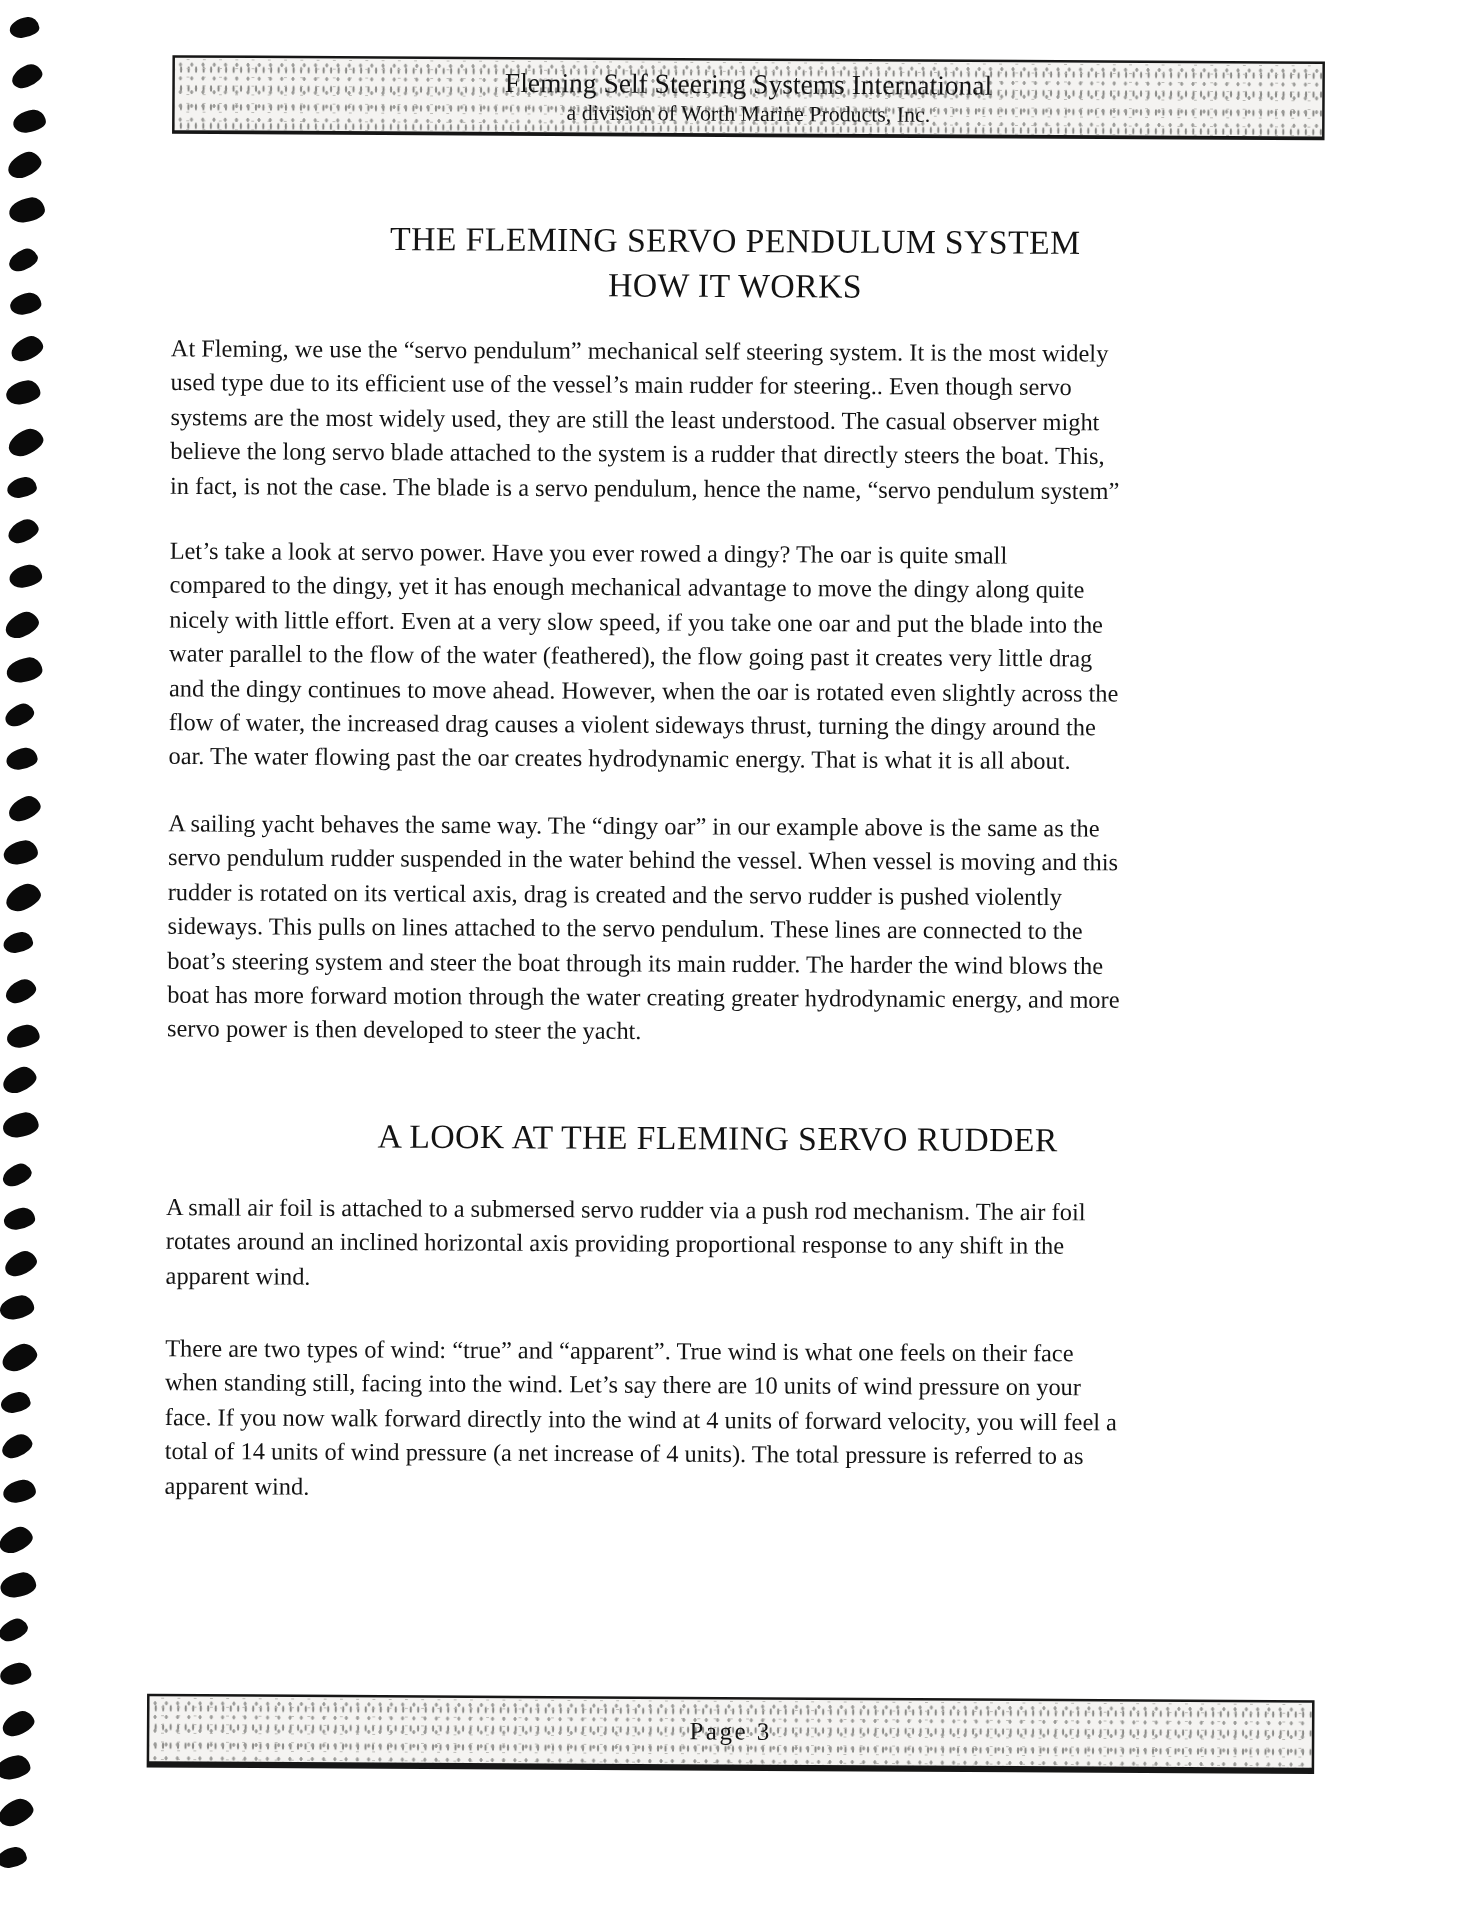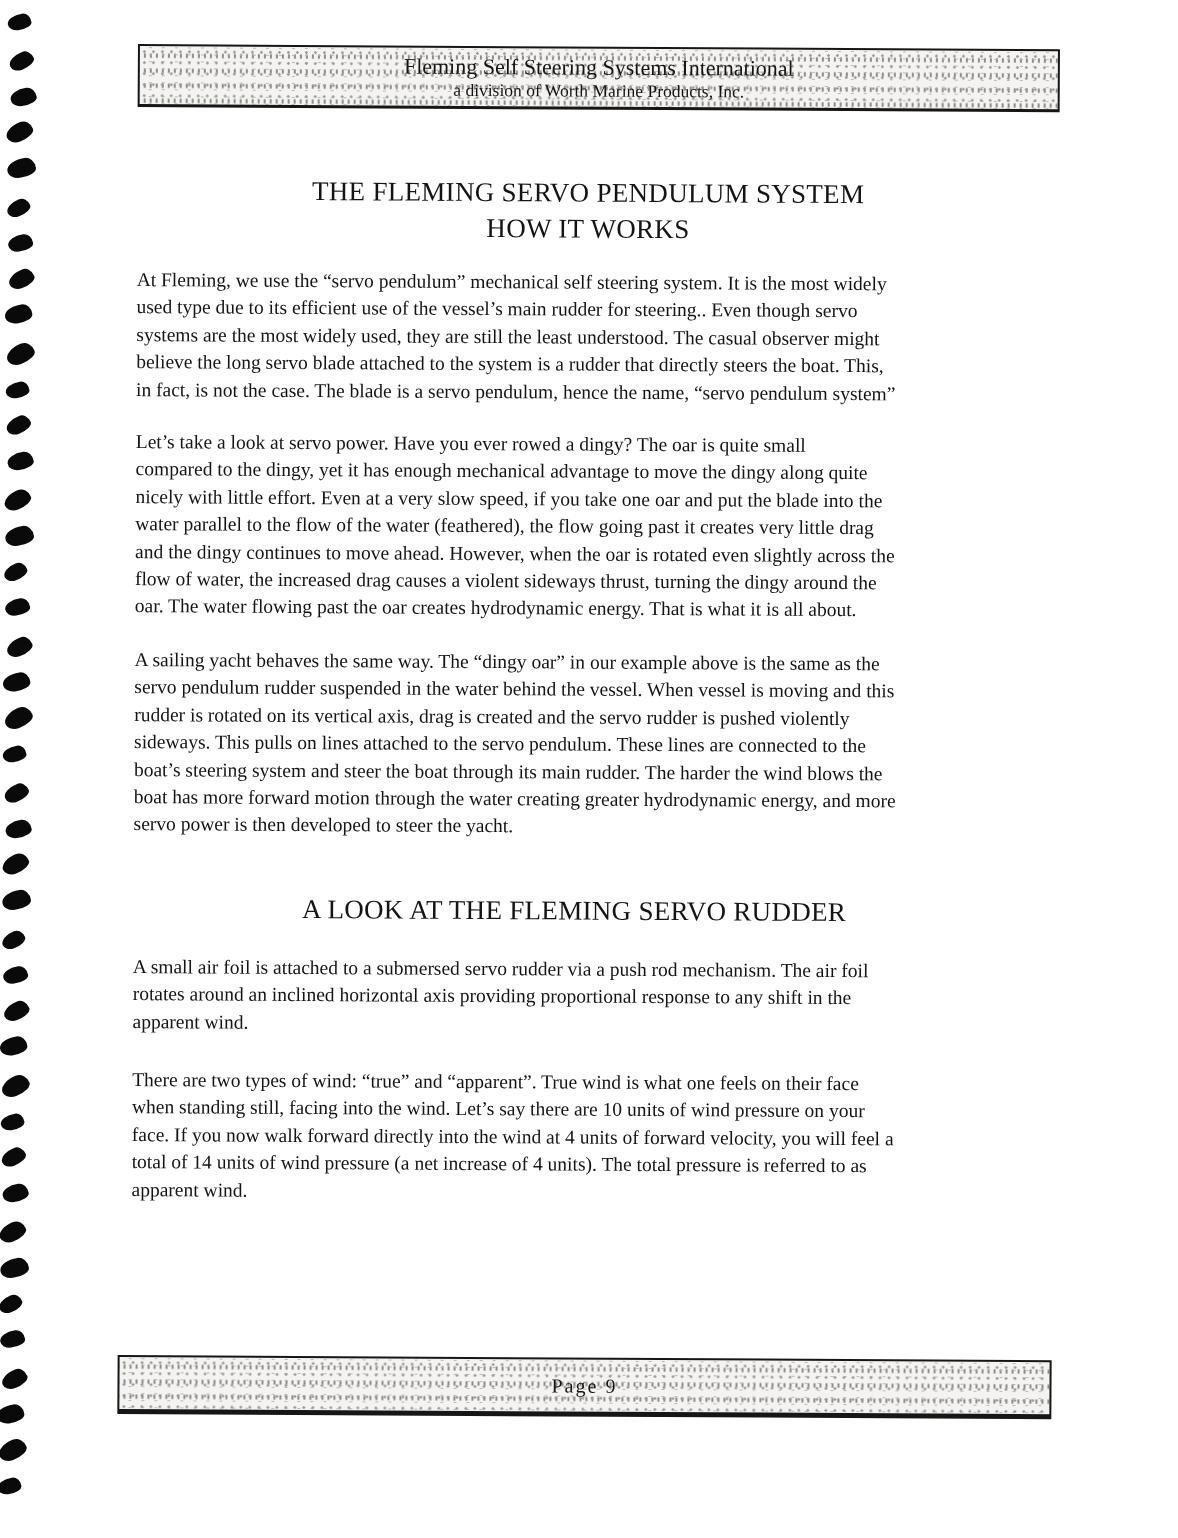--- a/index.html
+++ b/index.html
@@ -165,17 +165,17 @@
       </div>
     <div class="para" id="para-5">
         <div class="line">There are two types of wind: “true” and “apparent”.  True wind is what one feels on their face</div>
         <div class="line">when standing still, facing into the wind.  Let’s say there are 10 units of wind pressure on your</div>
         <div class="line">face.  If you now walk forward directly into the wind at 4 units of forward velocity, you will feel a</div>
         <div class="line">total of 14 units of wind pressure (a net increase of 4 units). The total pressure is referred to as</div>
         <div class="line">apparent wind.</div>
       </div>
 
     <div class="box footer-box">
-      <span class="footer-label">Page  9</span>
+      <span class="footer-label">Page  3</span>
     </div>
 
   </div>
 </div>
 
 </body></html>

